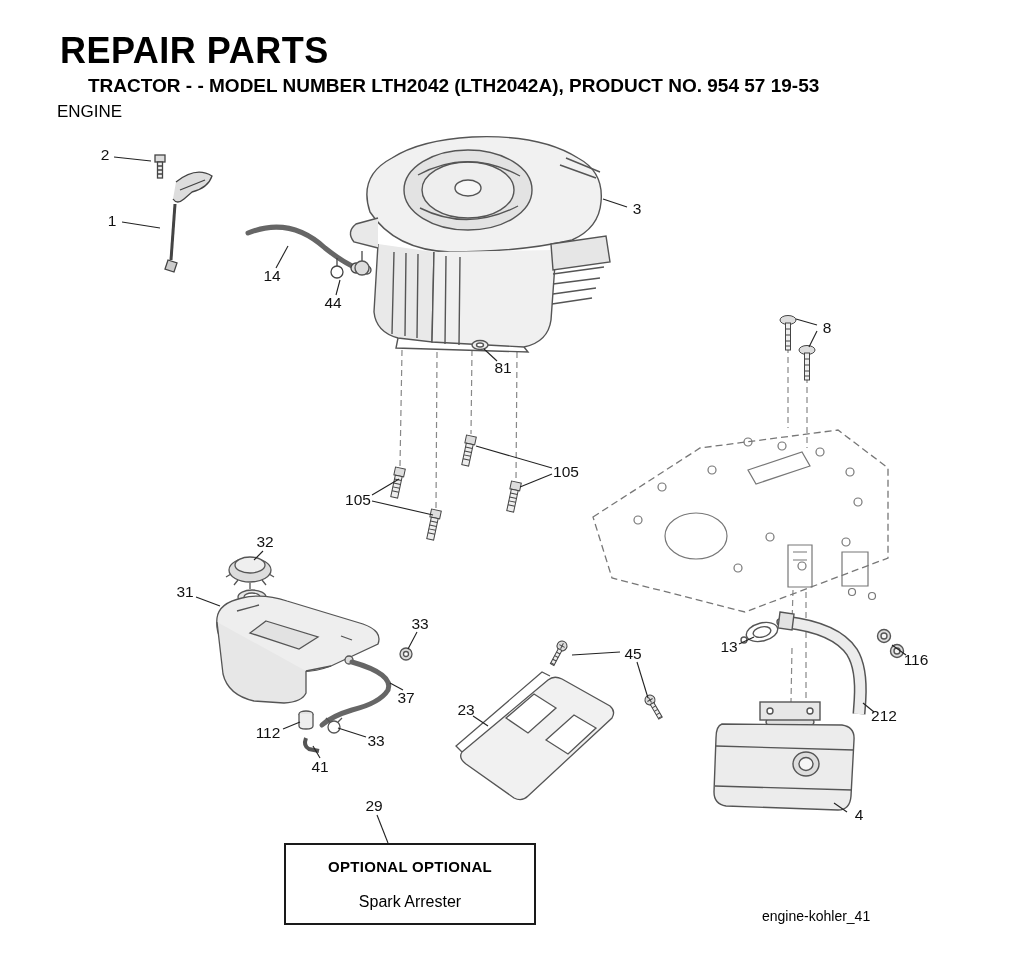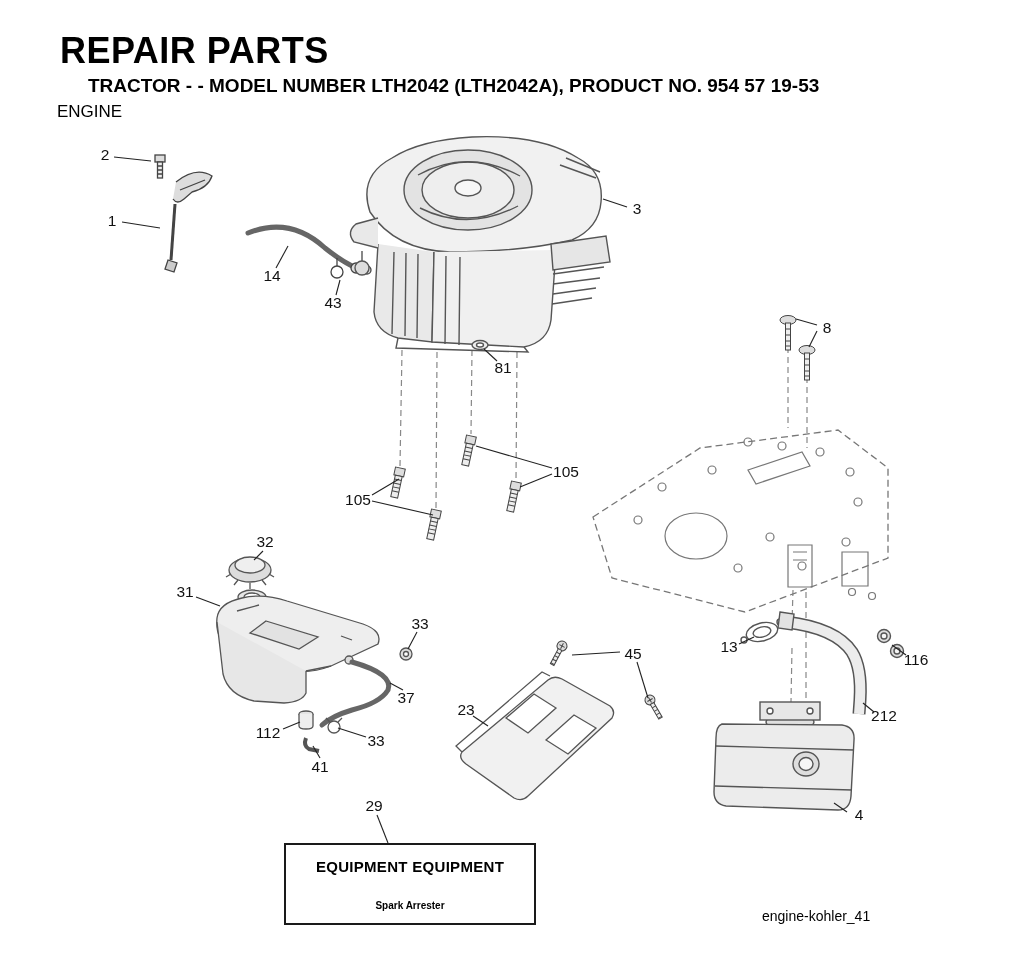--- a/index.html
+++ b/index.html
@@ -6,21 +6,21 @@
   body{width:1024px;height:979px;background:#ffffff;position:relative;overflow:hidden;
        font-family:"Liberation Sans",sans-serif;color:#000}
   .artwork{position:absolute;left:0;top:0}
   .hdr-title{position:absolute;left:60px;top:30px;font-size:36px;font-weight:800;letter-spacing:.5px}
   .hdr-sub{position:absolute;left:88px;top:75px;font-size:19px;font-weight:700;white-space:nowrap}
   .hdr-sec{position:absolute;left:57px;top:102px;font-size:17px;font-weight:400}
   .co{position:absolute;transform:translate(-50%,-50%);font-size:15.5px;color:#111;white-space:nowrap}
   .opt-box{position:absolute;left:284px;top:843px;width:252px;height:82px;border:2px solid #1a1a1a;
            box-sizing:border-box;text-align:center;background:#fff}
   .opt-title{margin-top:13px;font-weight:700;font-size:15px;letter-spacing:.3px}
-  .opt-item{margin-top:25px;font-weight:700;font-size:10px}
+  .opt-item{margin-top:18px;font-weight:400;font-size:16px}
   .drawing-id{position:absolute;left:762px;top:908px;font-size:14px;color:#000000}
 </style>
 </head>
 <body>
 
 <svg class="artwork" width="1024" height="979" viewBox="0 0 1024 979" aria-hidden="true">
   <defs>
     <g id="bolt-a">
       <rect x="-5" y="-2" width="10" height="8" fill="#ddd" stroke="#444"></rect>
       <rect x="-3.5" y="6" width="7" height="22" fill="#eee" stroke="#444"></rect>
@@ -208,21 +208,21 @@
   </g>
 </svg>
 
 <div class="hdr-title">REPAIR PARTS</div>
 <div class="hdr-sub">TRACTOR - - MODEL NUMBER LTH2042 (LTH2042A), PRODUCT NO. 954 57 19-53</div>
 <div class="hdr-sec">ENGINE</div>
 
 <span class="co" style="left:105px;top:155px">2</span>
 <span class="co" style="left:112px;top:221px">1</span>
 <span class="co" style="left:272px;top:276px">14</span>
-<span class="co" style="left:333px;top:303px">43</span>
+<span class="co" style="left:333px;top:303px">44</span>
 <span class="co" style="left:637px;top:209px">3</span>
 <span class="co" style="left:503px;top:368px">81</span>
 <span class="co" style="left:827px;top:328px">8</span>
 <span class="co" style="left:566px;top:472px">105</span>
 <span class="co" style="left:358px;top:500px">105</span>
 <span class="co" style="left:265px;top:542px">32</span>
 <span class="co" style="left:185px;top:592px">31</span>
 <span class="co" style="left:420px;top:624px">33</span>
 <span class="co" style="left:406px;top:698px">37</span>
 <span class="co" style="left:268px;top:733px">112</span>
@@ -230,17 +230,17 @@
 <span class="co" style="left:320px;top:767px">41</span>
 <span class="co" style="left:466px;top:710px">23</span>
 <span class="co" style="left:633px;top:654px">45</span>
 <span class="co" style="left:729px;top:647px">13</span>
 <span class="co" style="left:916px;top:660px">116</span>
 <span class="co" style="left:884px;top:716px">212</span>
 <span class="co" style="left:859px;top:815px">4</span>
 <span class="co" style="left:374px;top:806px">29</span>
 
 <div class="opt-box">
-  <div class="opt-title">EQUIPMENT EQUIPMENT</div>
+  <div class="opt-title">OPTIONAL OPTIONAL</div>
   <div class="opt-item">Spark Arrester</div>
 </div>
 
 <div class="drawing-id">engine-kohler_41</div>
 
 </body></html>

